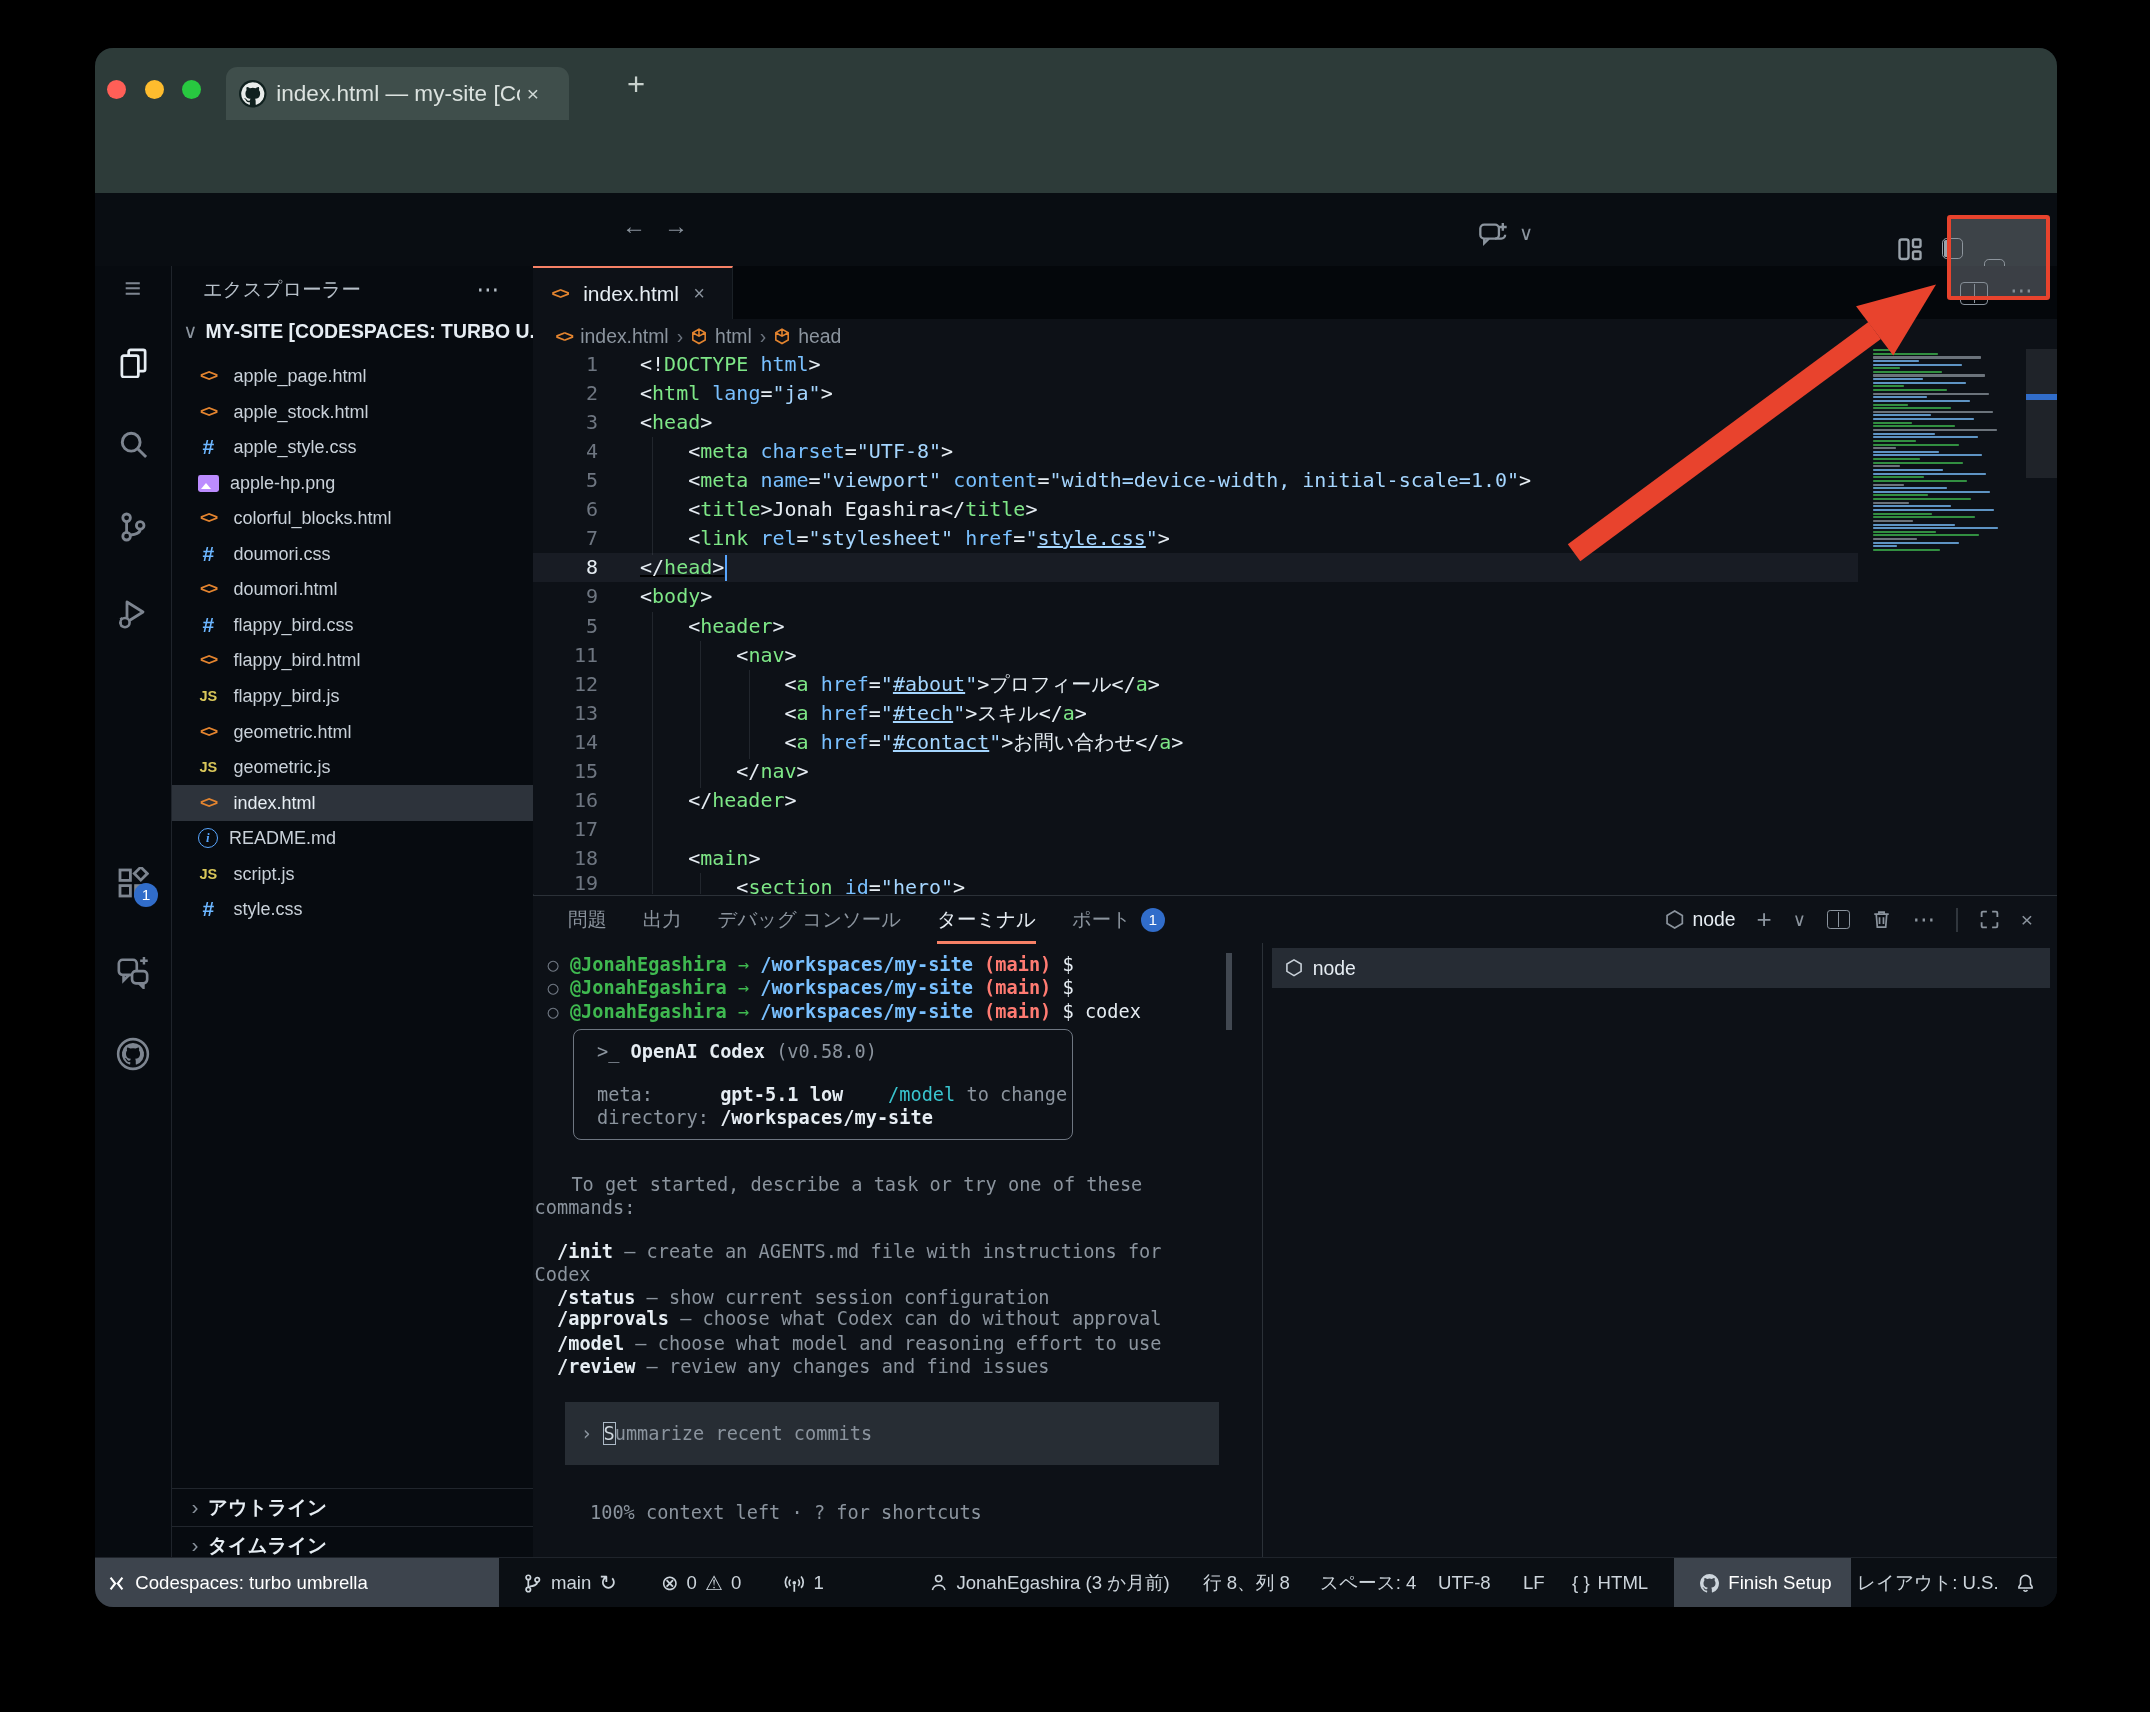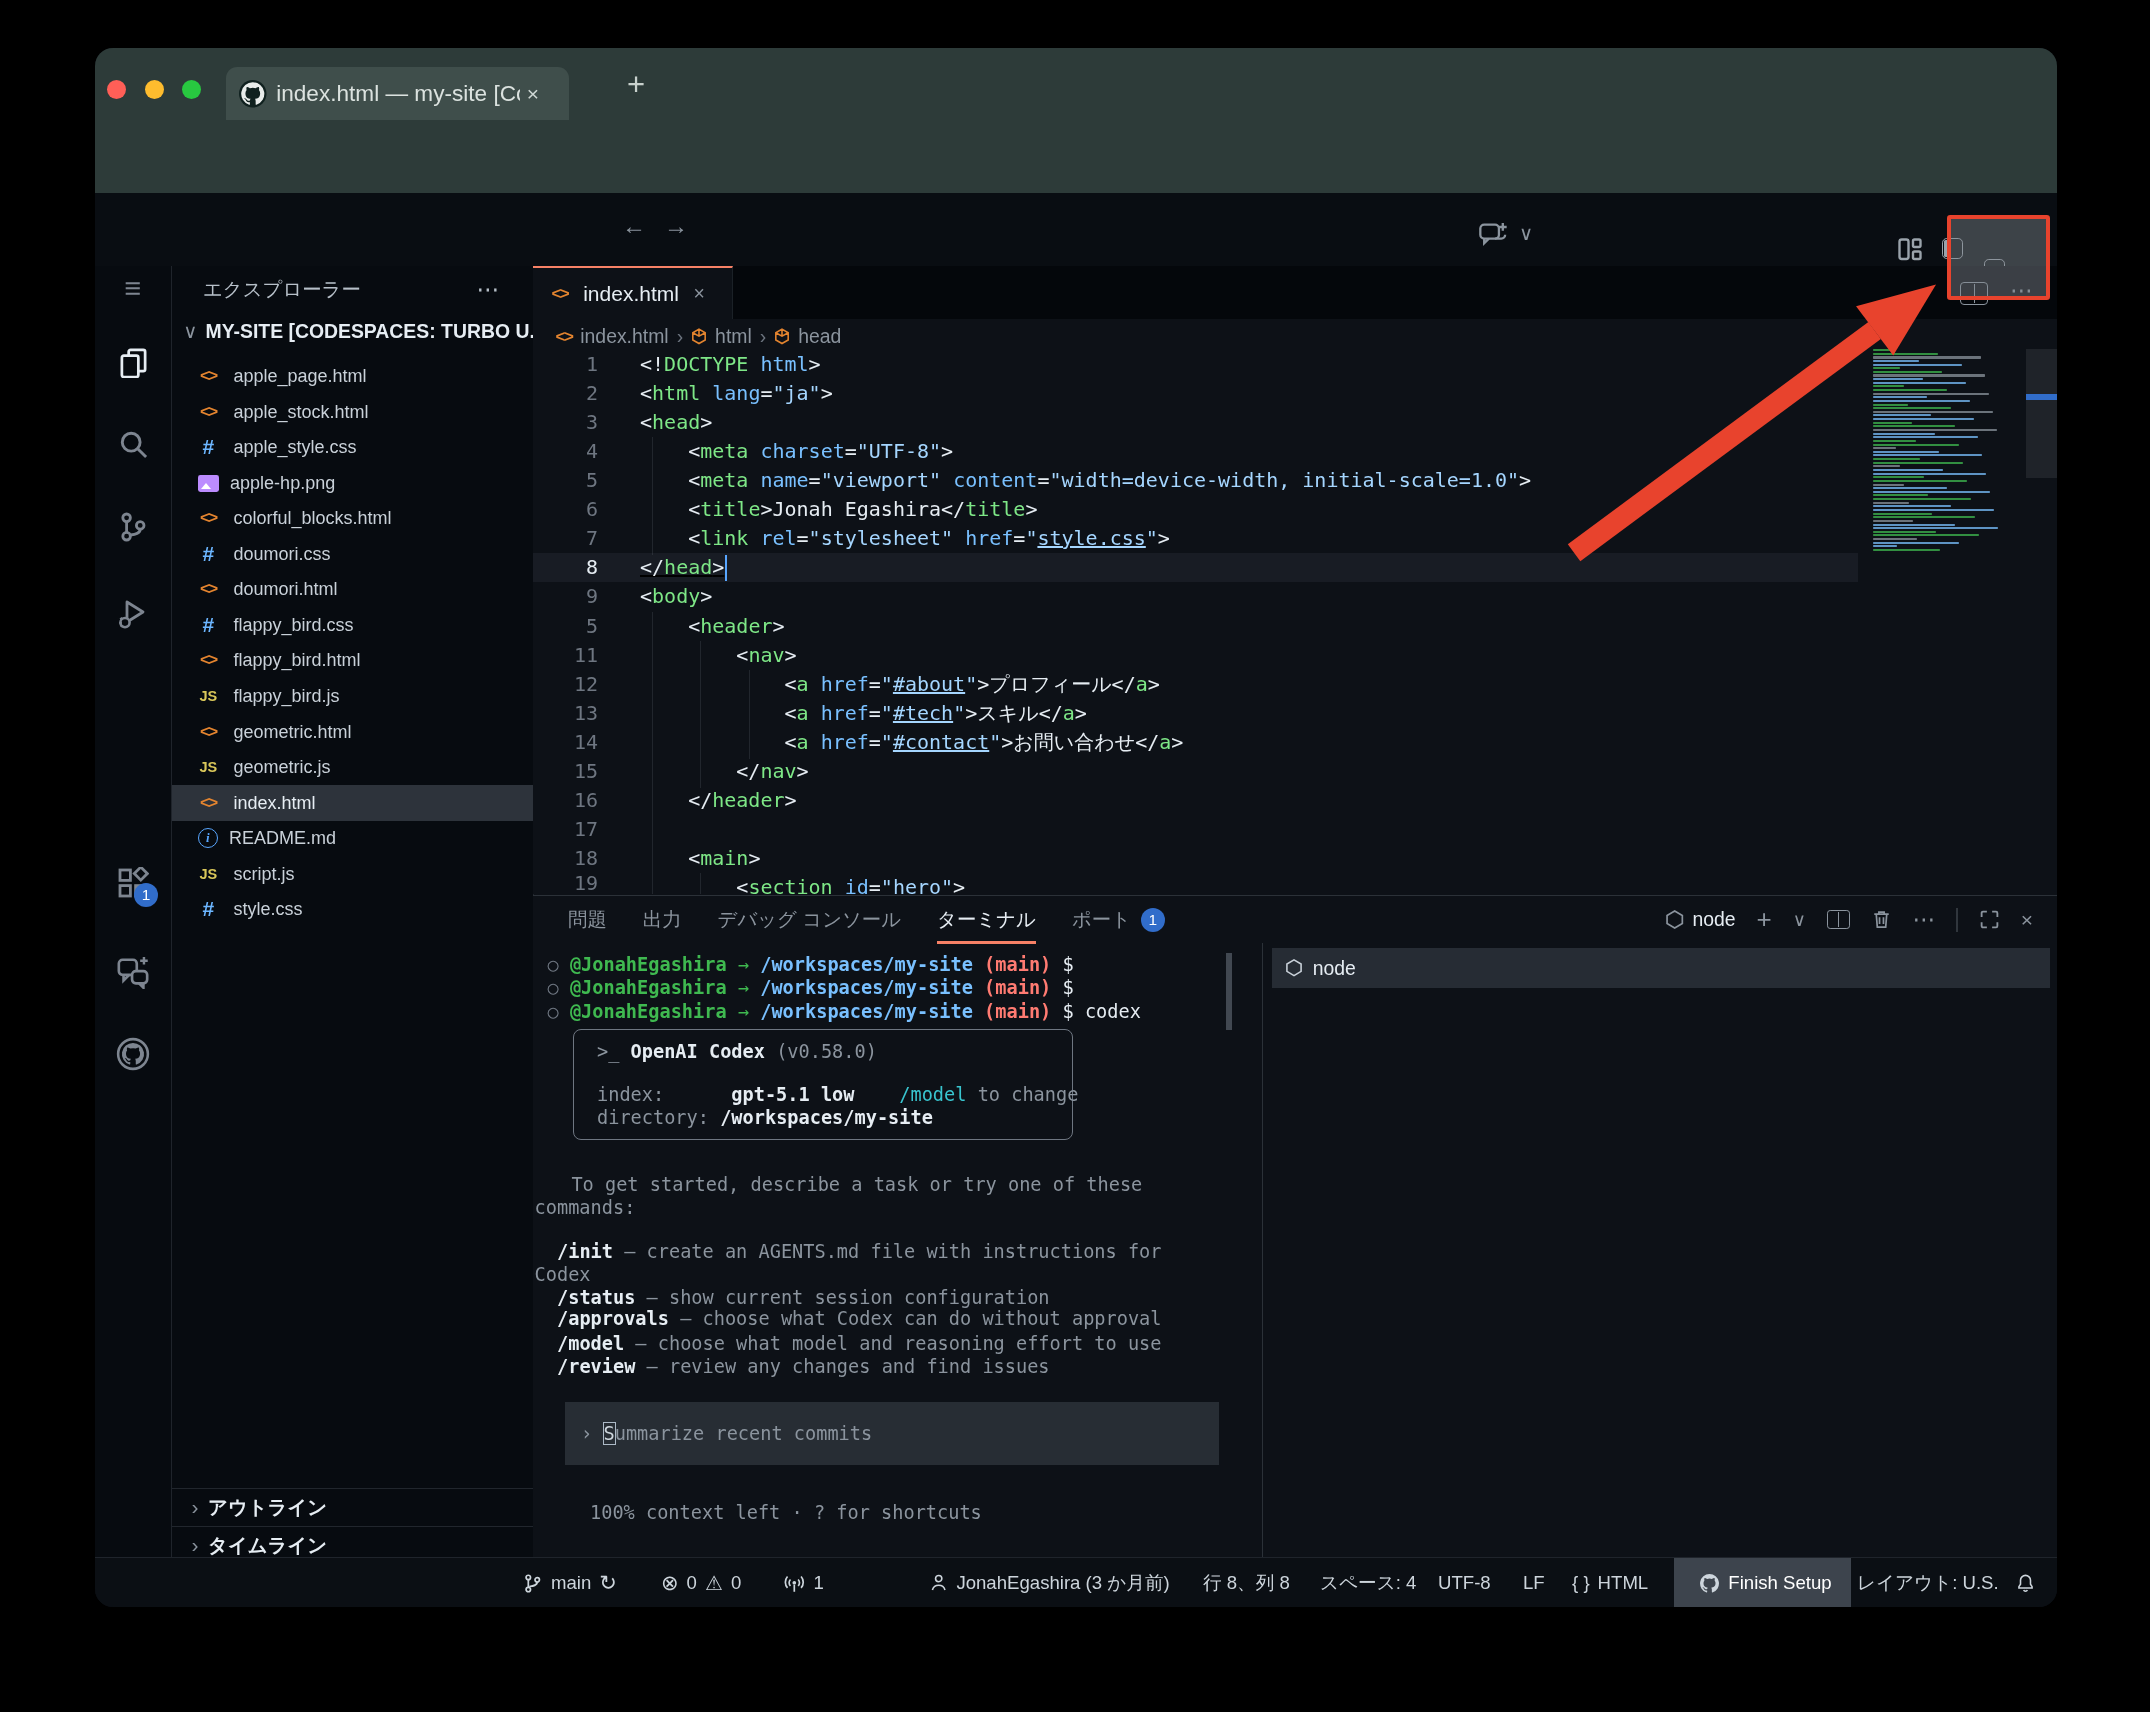--- a/index.html
+++ b/index.html
@@ -523,21 +523,21 @@
         <span style="font-size:22.6px">⋯</span>
         <span style="width:1.6px;height:24px;background:#30363d;display:inline-block"></span>
         <svg width="21" height="21" viewBox="0 0 16 16">
             <path d="M2 6V3a1 1 0 0 1 1-1h3M10 2h3a1 1 0 0 1 1 1v3M14 10v3a1 1 0 0 1-1 1h-3M6 14H3a1 1 0 0 1-1-1v-3" fill="none" stroke="#8b949e" stroke-width="1.4"></path>
           </svg>
         <span style="font-size:21px">×</span>
       </div>
       <div class="term" id="terminal-body">
         <div class="codexbox">
           <div class="cbline" style="top:9.7px"><span class="t-g">&gt;_</span><span class="t-w" style="font-weight:bold"> </span><span class="t-w" style="font-weight:bold">OpenAI Codex</span><span class="t-g"> </span><span class="t-g">(v0.58.0)</span></div>
-          <div class="cbline" style="top:53px"><span class="t-g">index:</span><span>      </span><span class="t-w" style="font-weight:bold">gpt-5.1 low</span><span>    </span><span style="color:#39c5cf">/model</span><span class="t-g"> </span><span class="t-g">to change</span></div>
+          <div class="cbline" style="top:53px"><span class="t-g">meta:</span><span>      </span><span class="t-w" style="font-weight:bold">gpt-5.1 low</span><span>    </span><span style="color:#39c5cf">/model</span><span class="t-g"> </span><span class="t-g">to change</span></div>
           <div class="cbline" style="top:76px"><span class="t-g">directory:</span><span> </span><span class="t-w" style="font-weight:bold">/workspaces/my-site</span></div>
         </div>
         <div id="codex-text">
             <div class="cmdline" style="left: 16px; top: 230px;">  To get started, describe a task or try one of these</div>
             <div class="cmdline" style="left: 1.6px; top: 253px;">commands:</div>
             <div class="cmdline" style="left: 24px; top: 297px;"><span class="cmdname">/init</span><span> — create an AGENTS.md file with instructions for</span></div>
             <div class="cmdline" style="left: 1.6px; top: 320px;">Codex</div>
             <div class="cmdline" style="left: 24px; top: 343px;"><span class="cmdname">/status</span><span> — show current session configuration</span></div>
             <div class="cmdline" style="left: 24px; top: 364px;"><span class="cmdname">/approvals</span><span> — choose what Codex can do without approval</span></div>
             <div class="cmdline" style="left: 24px; top: 389px;"><span class="cmdname">/model</span><span> — choose what model and reasoning effort to use</span></div>
@@ -557,20 +557,26 @@
       <div class="vdiv"></div>
       <div class="tlistrow">
         <svg width="18" height="19.4" viewBox="0 0 16 16">
             <polygon points="8,1 14.3,4.7 14.3,11.3 8,15 1.7,11.3 1.7,4.7" fill="none" stroke="#c9d1d9" stroke-width="1.4"></polygon>
           </svg>
         <span class="tlistlbl">node</span>
       </div>
     </div>
 
     <div class="statusbar">
+      <div class="sgroup ssection" style="left:0;width:404px;border-radius:0 0 0 18px;padding-left:11.3px;box-sizing:border-box">
+        <svg width="21" height="21" viewBox="0 0 16 16">
+            <path d="M3.5 3.5 7 8l-3.5 4.5M12.5 3.5 9 8l3.5 4.5" fill="none" stroke="#fff" stroke-width="1.6"></path>
+          </svg>
+        <span>Codespaces: turbo umbrella</span>
+      </div>
       <div class="sgroup" style="left:427px">
         <svg width="21" height="21" viewBox="0 0 16 16">
             <circle cx="4.8" cy="3.4" r="1.7" fill="none" stroke="#cdd5dc" stroke-width="1.3"></circle>
             <circle cx="4.8" cy="12.6" r="1.7" fill="none" stroke="#cdd5dc" stroke-width="1.3"></circle>
             <circle cx="11.6" cy="5.2" r="1.7" fill="none" stroke="#cdd5dc" stroke-width="1.3"></circle>
             <path d="M4.8 5.1v5.8M11.6 6.9c0 2.6-3 3-6 3.4" fill="none" stroke="#cdd5dc" stroke-width="1.3"></path>
           </svg>
         <span>main</span>
         <span style="font-size:21px">↻</span>
       </div>

